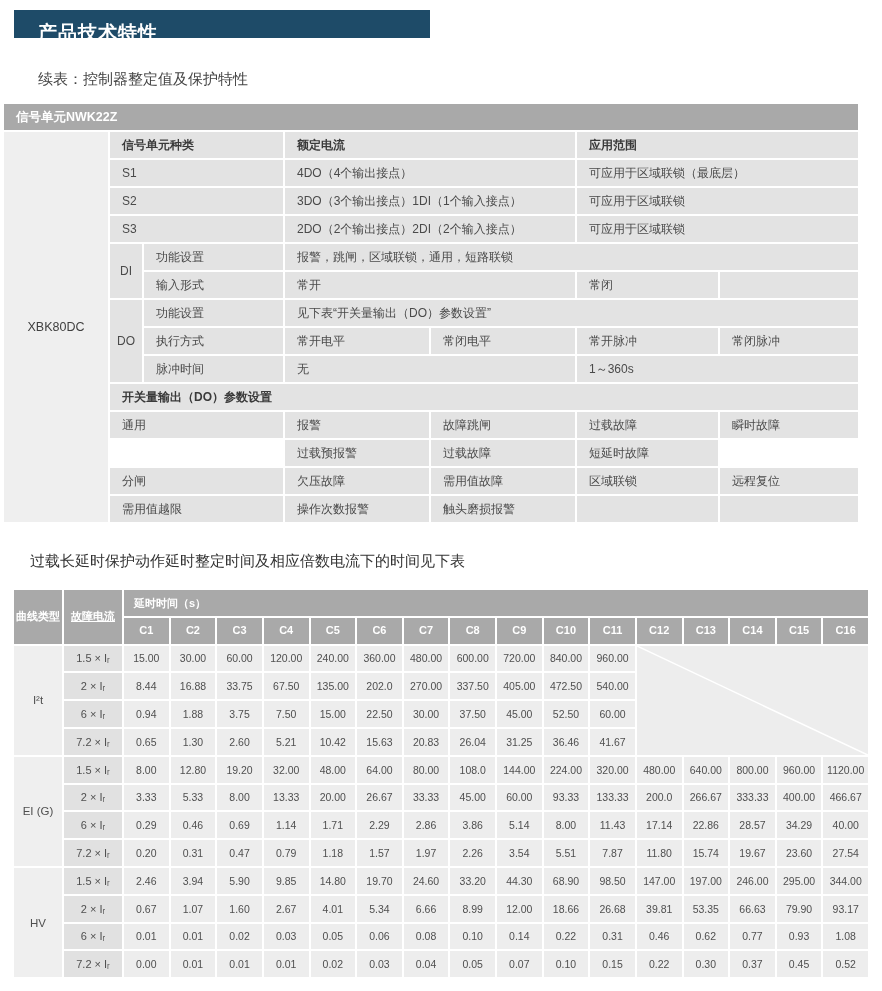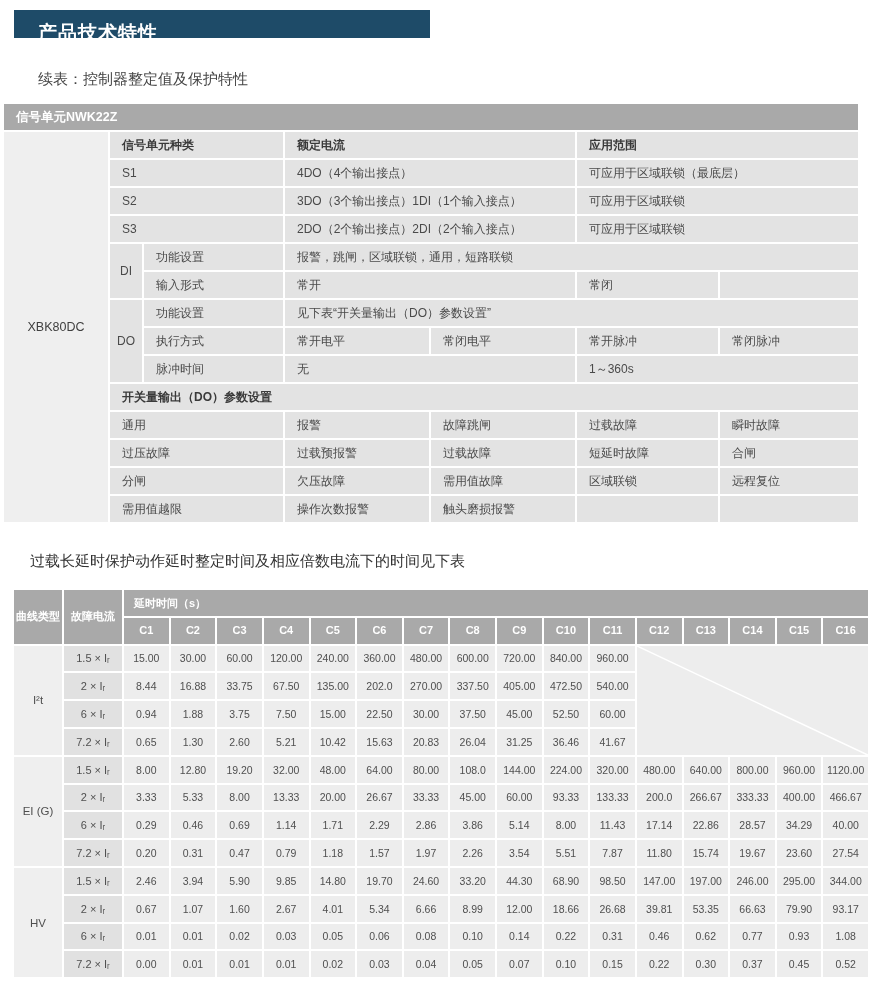--- a/index.html
+++ b/index.html
@@ -90,25 +90,23 @@
         <div class="cell" style="grid-area: 8 / 7;">常闭脉冲</div>
         <div class="cell" style="grid-area: 9 / 3;">脉冲时间</div>
         <div class="cell" style="grid-area: 9 / 4 / auto / 6;">无</div>
         <div class="cell" style="grid-area: 9 / 6 / auto / 8;">1～360s</div>
         <div class="cell bold" style="grid-area: 10 / 2 / auto / 8;">开关量输出（DO）参数设置</div>
         <div class="cell" style="grid-area: 11 / 2 / auto / 4;">通用</div>
         <div class="cell" style="grid-area: 11 / 4;">报警</div>
         <div class="cell" style="grid-area: 11 / 5;">故障跳闸</div>
         <div class="cell" style="grid-area: 11 / 6;">过载故障</div>
         <div class="cell" style="grid-area: 11 / 7;">瞬时故障</div>
-        <div class="cell" style="grid-area: 12 / 2 / auto / 4;">过压故障</div>
         <div class="cell" style="grid-area: 12 / 4;">过载预报警</div>
         <div class="cell" style="grid-area: 12 / 5;">过载故障</div>
         <div class="cell" style="grid-area: 12 / 6;">短延时故障</div>
-        <div class="cell" style="grid-area: 12 / 7;">合闸</div>
         <div class="cell" style="grid-area: 13 / 2 / auto / 4;">分闸</div>
         <div class="cell" style="grid-area: 13 / 4;">欠压故障</div>
         <div class="cell" style="grid-area: 13 / 5;">需用值故障</div>
         <div class="cell" style="grid-area: 13 / 6;">区域联锁</div>
         <div class="cell" style="grid-area: 13 / 7;">远程复位</div>
         <div class="cell" style="grid-area: 14 / 2 / auto / 4;">需用值越限</div>
         <div class="cell" style="grid-area: 14 / 4;">操作次数报警</div>
         <div class="cell" style="grid-area: 14 / 5;">触头磨损报警</div>
         <div class="cell" style="grid-area: 14 / 6;"></div>
         <div class="cell" style="grid-area: 14 / 7;"></div>
@@ -117,21 +115,21 @@
 
   <div class="section2-title">过载长延时保护动作延时整定时间及相应倍数电流下的时间见下表</div>
 
   <div class="table2">
     <div class="grid2">
         <div class="cell hdr center" style="grid-area: 1 / 1 / 3;">
           <span>曲线</span>
           <br>
           <span>类型</span>
         </div>
-        <div class="cell hdr center" style="grid-area: 1 / 2 / 3;">故障电流</div>
+        <div class="cell hdr center" style="grid-area: 1 / 2 / 3; text-decoration: underline;">故障电流</div>
         <div class="cell hdr left" style="grid-area: 1 / 3 / auto / 19;">延时时间（s）</div>
         <div class="cell hdr center" style="grid-area: 2 / 3;">C1</div>
         <div class="cell hdr center" style="grid-area: 2 / 4;">C2</div>
         <div class="cell hdr center" style="grid-area: 2 / 5;">C3</div>
         <div class="cell hdr center" style="grid-area: 2 / 6;">C4</div>
         <div class="cell hdr center" style="grid-area: 2 / 7;">C5</div>
         <div class="cell hdr center" style="grid-area: 2 / 8;">C6</div>
         <div class="cell hdr center" style="grid-area: 2 / 9;">C7</div>
         <div class="cell hdr center" style="grid-area: 2 / 10;">C8</div>
         <div class="cell hdr center" style="grid-area: 2 / 11;">C9</div>

